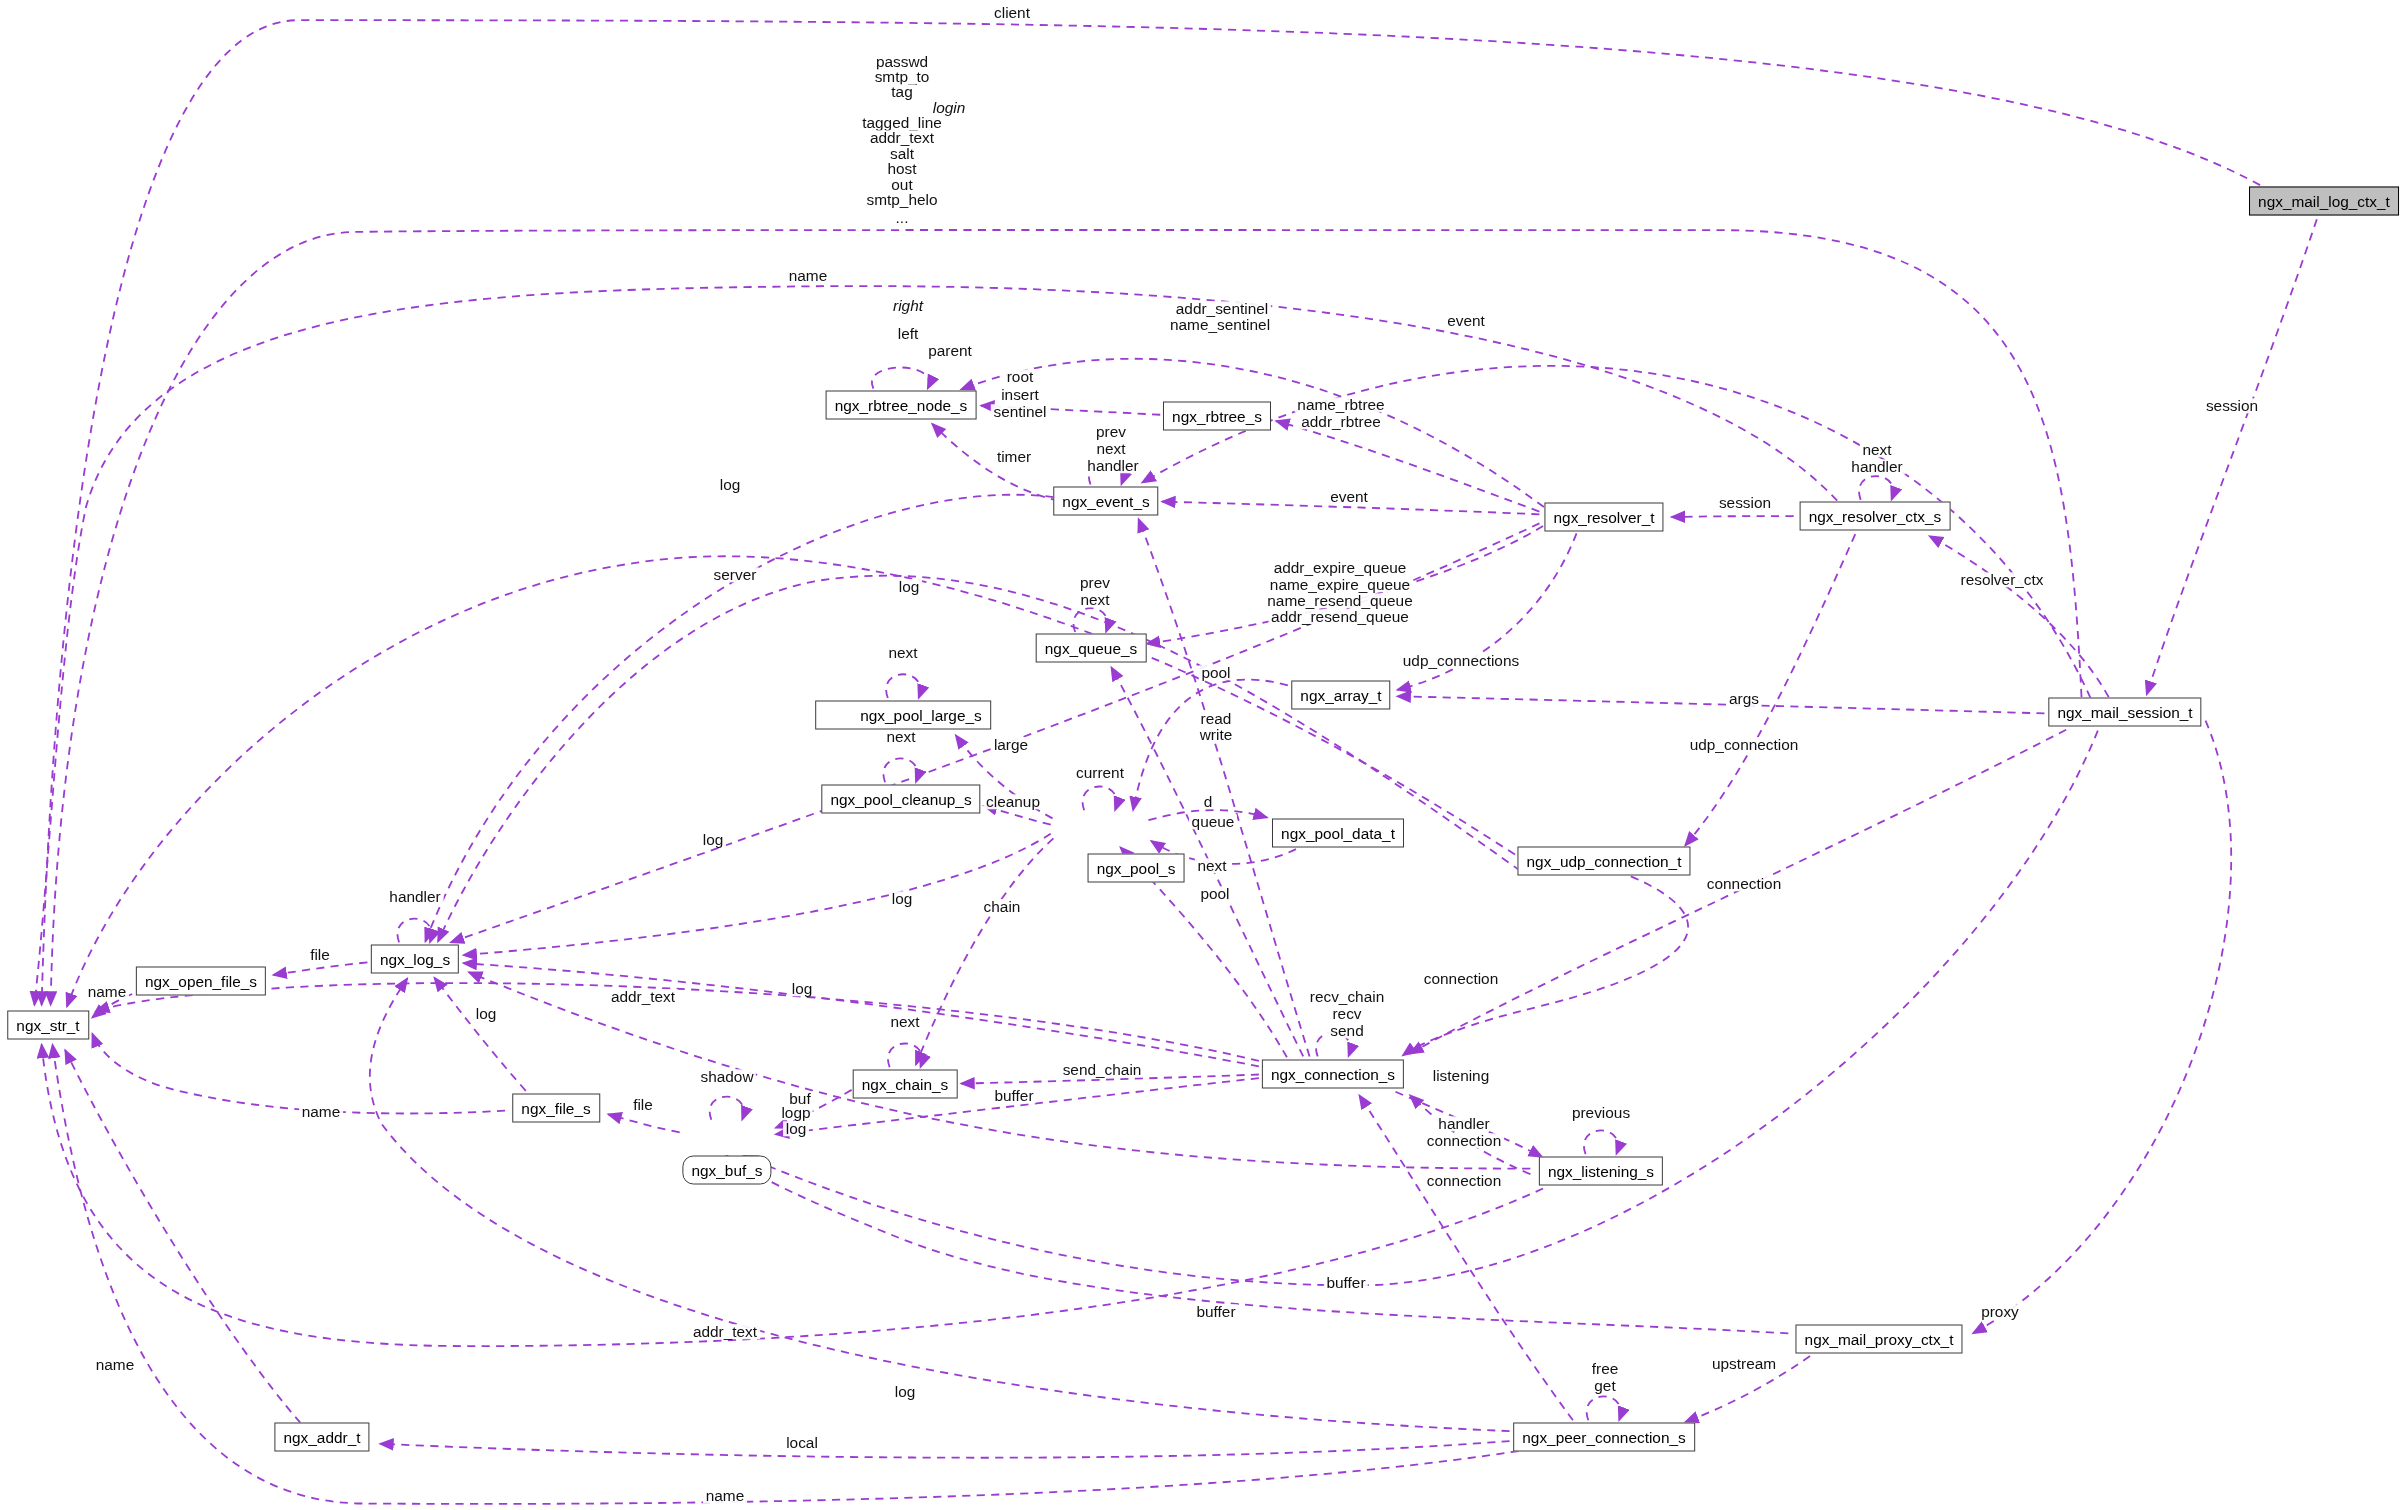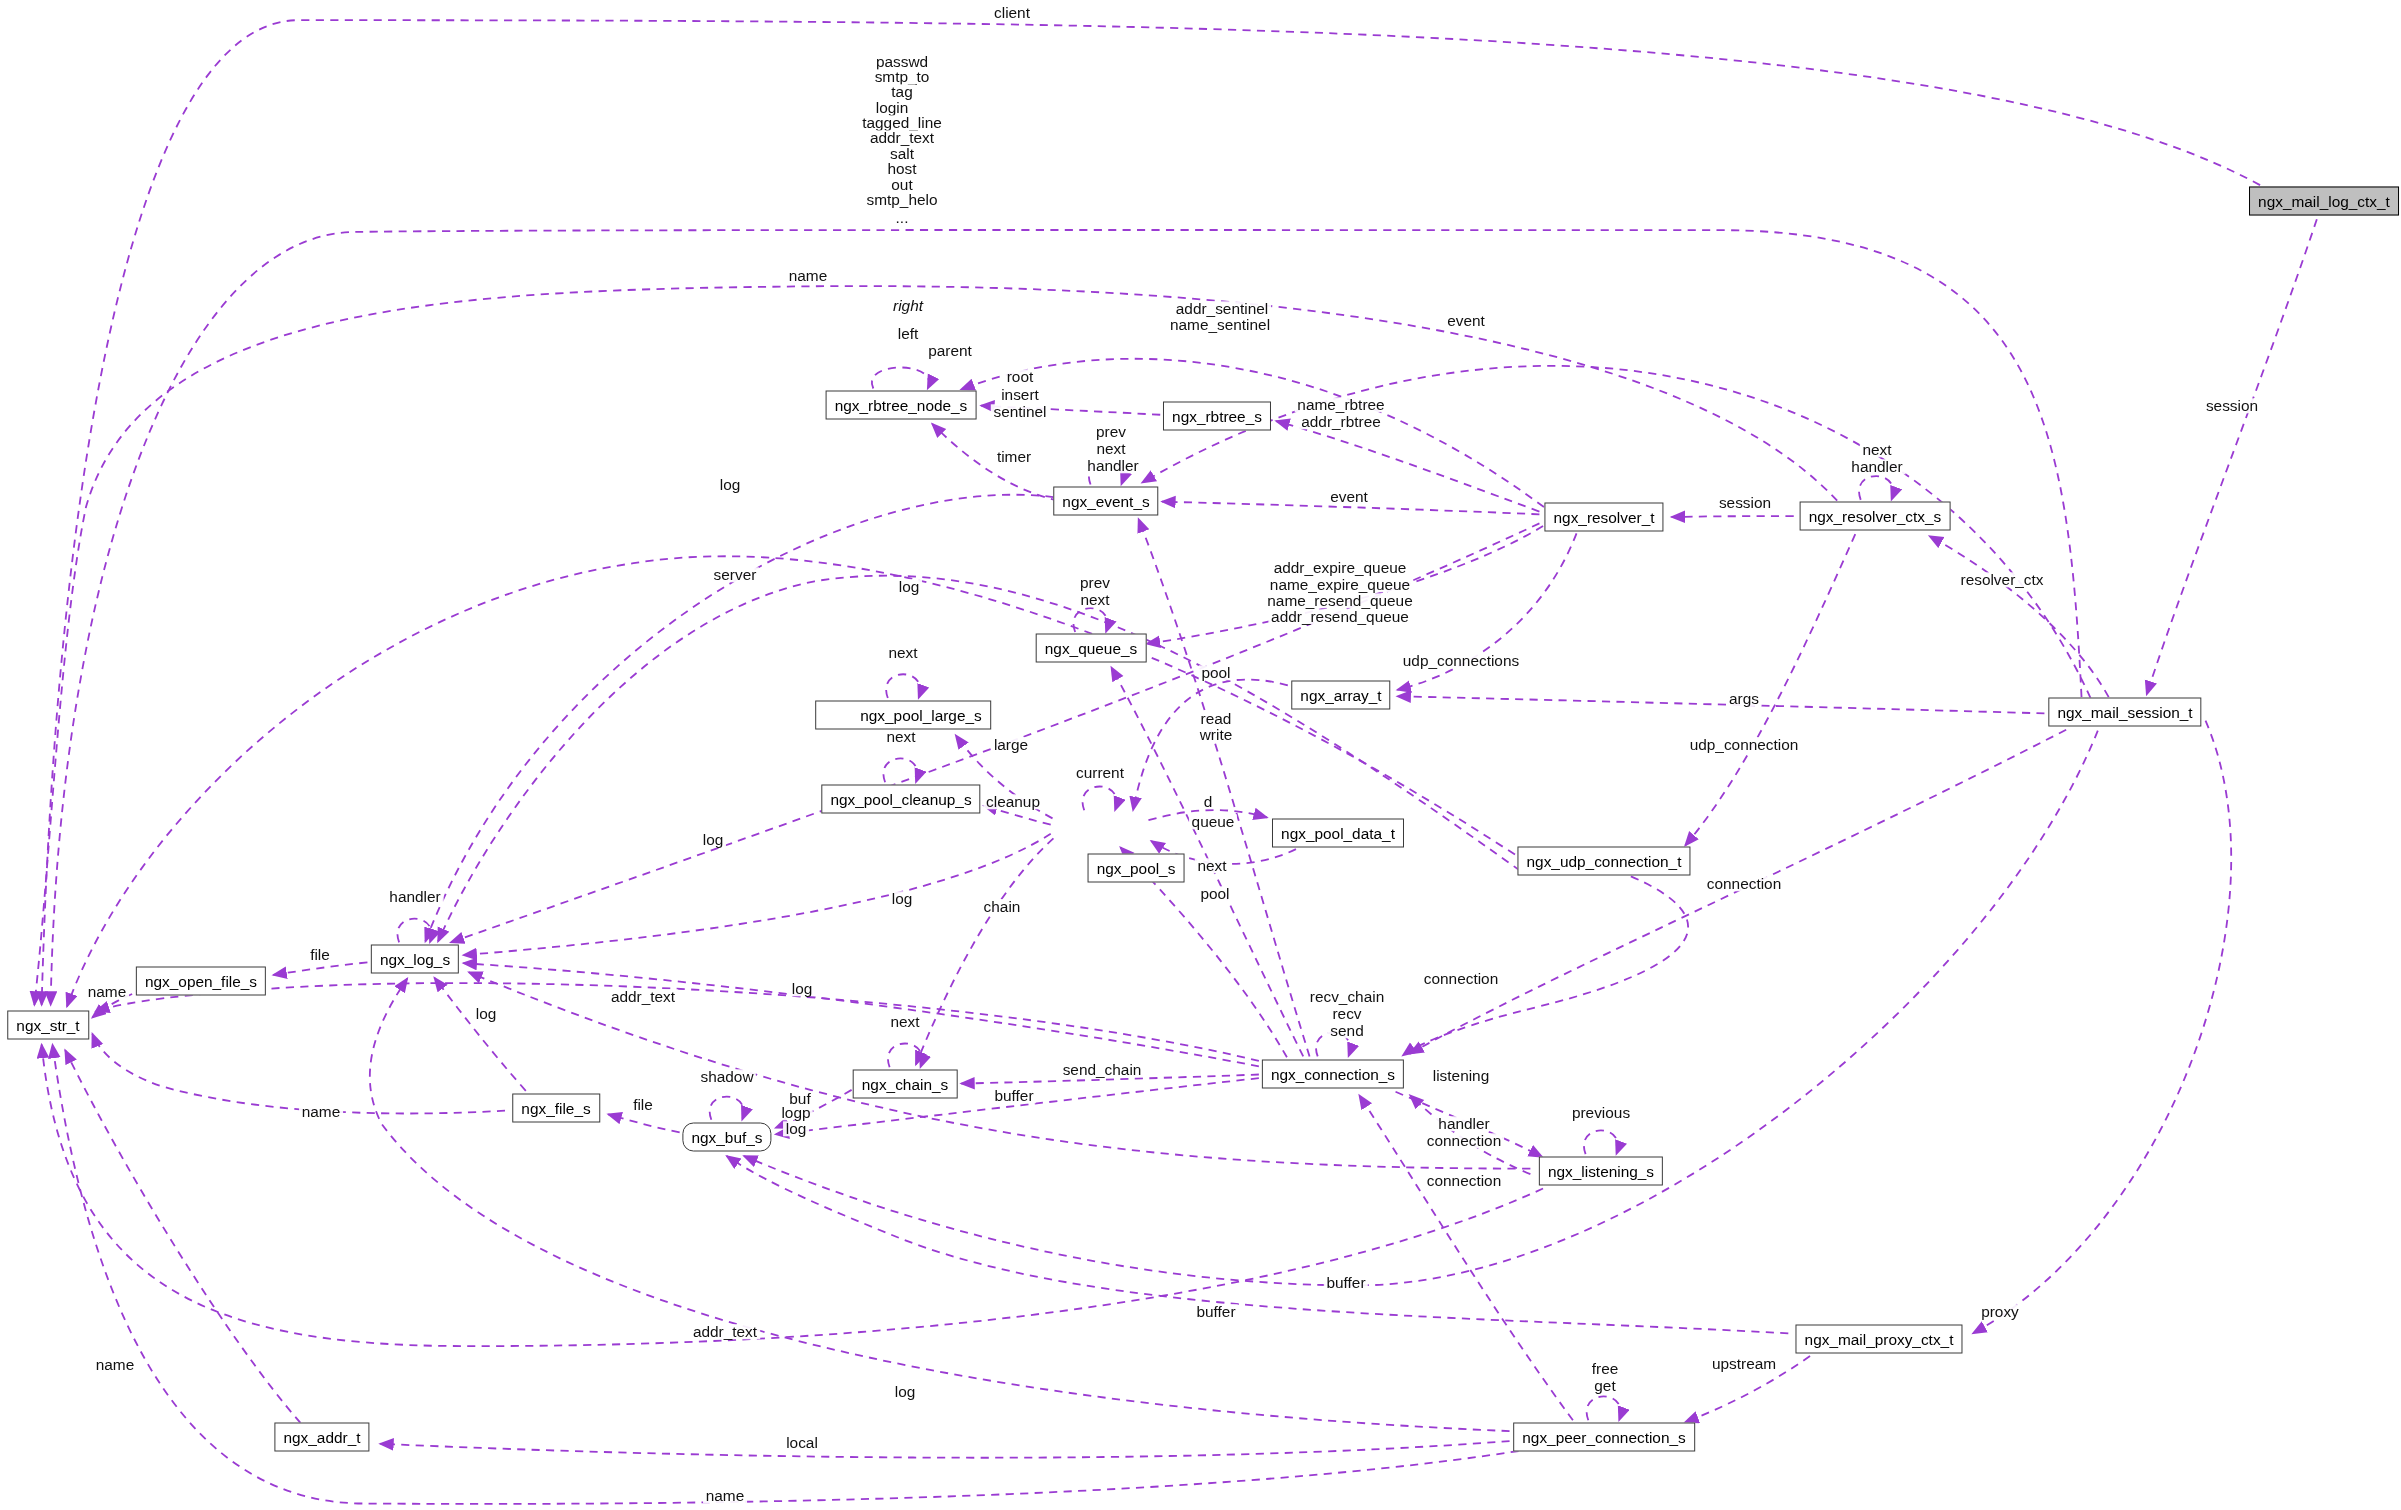--- a/index.html
+++ b/index.html
@@ -117,21 +117,21 @@
       <div class="edge-label" style="left: 1466px; top: 321px;">event</div>
       <div class="edge-label" style="left: 1877px; top: 450px;">next</div>
       <div class="edge-label" style="left: 1877px; top: 467px;">handler</div>
       <div class="edge-label" style="left: 1745px; top: 503px;">session</div>
       <div class="edge-label" style="left: 2002px; top: 580px;">resolver_ctx</div>
       <div class="edge-label" style="left: 2232px; top: 406px;">session</div>
       <div class="edge-label" style="left: 1012px; top: 12.7px;">client</div>
       <div class="edge-label" style="left: 902px; top: 62px;">passwd</div>
       <div class="edge-label" style="left: 902px; top: 77px;">smtp_to</div>
       <div class="edge-label" style="left: 902px; top: 92px;">tag</div>
-      <div class="edge-label" style="left: 892px; top: 108px;">login</div>
+      <div class="edge-label" style="left: 949px; top: 108px; font-style: italic;">login</div>
       <div class="edge-label" style="left: 902px; top: 123px;">tagged_line</div>
       <div class="edge-label" style="left: 902px; top: 138px;">addr_text</div>
       <div class="edge-label" style="left: 902px; top: 154px;">salt</div>
       <div class="edge-label" style="left: 902px; top: 169px;">host</div>
       <div class="edge-label" style="left: 902px; top: 185px;">out</div>
       <div class="edge-label" style="left: 902px; top: 200px;">smtp_helo</div>
       <div class="edge-label" style="left: 902px; top: 218px;">...</div>
       <div class="edge-label" style="left: 808px; top: 276px;">name</div>
       <div class="edge-label" style="left: 1340px; top: 568px;">addr_expire_queue</div>
       <div class="edge-label" style="left: 1340px; top: 585px;">name_expire_queue</div>
@@ -195,21 +195,21 @@
       <div class="edge-label" style="left: 905px; top: 1392px;">log</div>
       <div class="edge-label" style="left: 725px; top: 1496px;">name</div>
       <div class="edge-label" style="left: 802px; top: 1443px;">local</div>
       <div class="edge-label" style="left: 115px; top: 1365px;">name</div>
     </div>
   <div class="layer">
       <div class="node" style="left: 48px; top: 1025px; text-align: right;">ngx_str_t</div>
       <div class="node" style="left: 201px; top: 981px;">ngx_open_file_s</div>
       <div class="node" style="left: 415px; top: 959px;">ngx_log_s</div>
       <div class="node" style="left: 556px; top: 1108px;">ngx_file_s</div>
-      <div class="node" style="left: 727px; top: 1137px; border-radius: 11px;">ngx_buf_s</div>
+      <div class="node" style="left: 727px; top: 1170px; border-radius: 11px;">ngx_buf_s</div>
       <div class="node" style="left: 905px; top: 1084px;">ngx_chain_s</div>
       <div class="node" style="left: 322px; top: 1437px;">ngx_addr_t</div>
       <div class="node" style="left: 901px; top: 405px;">ngx_rbtree_node_s</div>
       <div class="node" style="left: 1217px; top: 416px;">ngx_rbtree_s</div>
       <div class="node" style="left: 1106px; top: 501px;">ngx_event_s</div>
       <div class="node" style="left: 1604px; top: 517px;">ngx_resolver_t</div>
       <div class="node" style="left: 1875px; top: 516px;">ngx_resolver_ctx_s</div>
       <div class="node" style="left: 1091px; top: 648px;">ngx_queue_s</div>
       <div class="node" style="left: 1341px; top: 695px;">ngx_array_t</div>
       <div class="node" style="left: 903px; top: 715px; padding-left: 44px;">ngx_pool_large_s</div>

